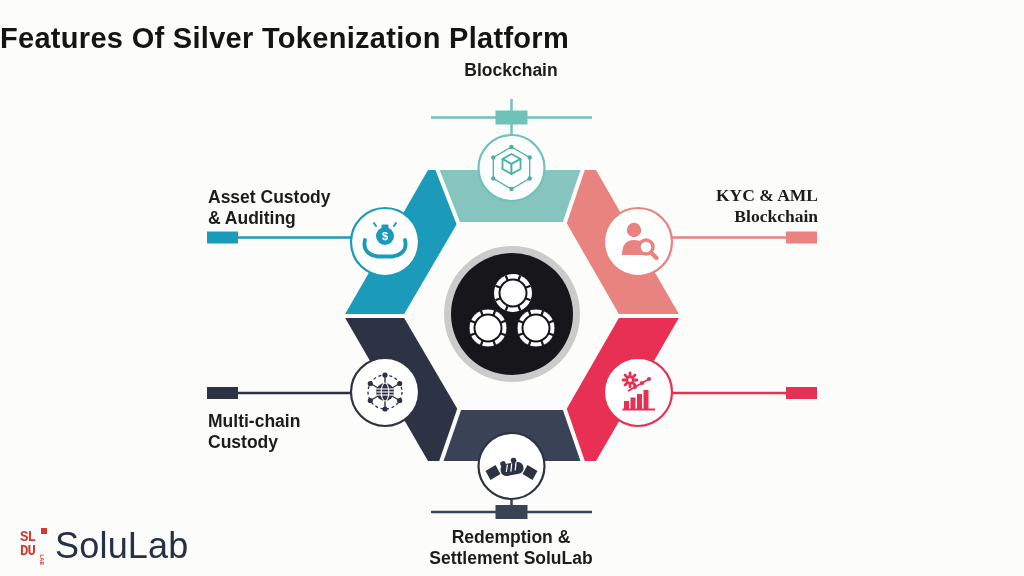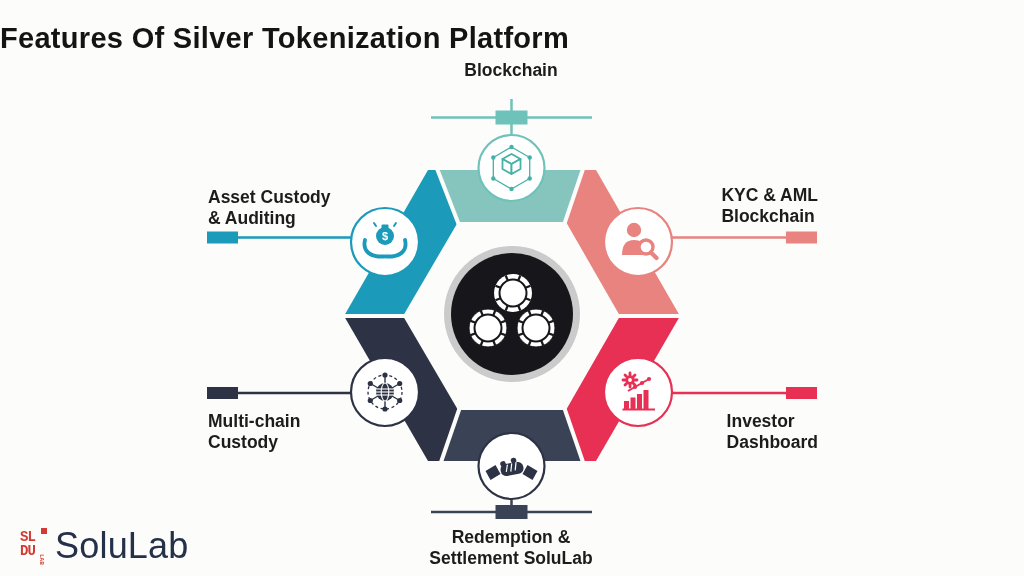--- a/index.html
+++ b/index.html
@@ -11,21 +11,21 @@
   }
   html,body{margin:0;padding:0;}
   body{background:#e8e8e8;font-family:"Liberation Sans",sans-serif;}
   #stage{position:relative;width:1024px;height:576px;background:var(--bg);overflow:hidden;}
   #diagram{position:absolute;left:0;top:0;}
   .title{position:absolute;left:0;top:22px;width:1024px;text-align:left;
          font-size:29px;font-weight:800;color:#141412;letter-spacing:.3px;}
   .feature-label{position:absolute;font-size:17.5px;line-height:1.22;font-weight:700;color:var(--ink);}
   .feature-label span{display:block;}
   .fl-center{text-align:center;}
-  .fl-right{}
+  .fl-right{text-align:right;font-family:Liberation Serif, serif;}
   .lbl-blockchain{left:361px;top:60px;width:300px;}
   .lbl-kyc{right:206px;top:185px;}
   .lbl-investor{right:206px;top:411px;}
   .lbl-redemption{left:361px;top:527px;width:300px;}
   .lbl-multichain{left:208px;top:411px;}
   .lbl-asset{left:208px;top:187px;}
   .logo{position:absolute;left:18px;top:525px;display:flex;align-items:center;gap:7px;}
   .logo-text{font-size:36px;font-weight:500;color:var(--logo-navy);letter-spacing:.2px;}
 </style>
 </head>
@@ -274,24 +274,20 @@
 
   <div class="feature-label fl-center lbl-blockchain">
     <span>Blockchain</span>
   </div>
 
   <div class="feature-label fl-right lbl-kyc">
     <span>KYC &amp; AML</span>
     <span>Blockchain</span>
   </div>
 
-  <div class="feature-label fl-right lbl-investor">
-    <span>Investor</span>
-    <span>Dashboard</span>
-  </div>
 
   <div class="feature-label fl-center lbl-redemption">
     <span>Redemption &amp;</span>
     <span>Settlement SoluLab</span>
   </div>
 
   <div class="feature-label lbl-multichain">
     <span>Multi-chain</span>
     <span>Custody</span>
   </div>

